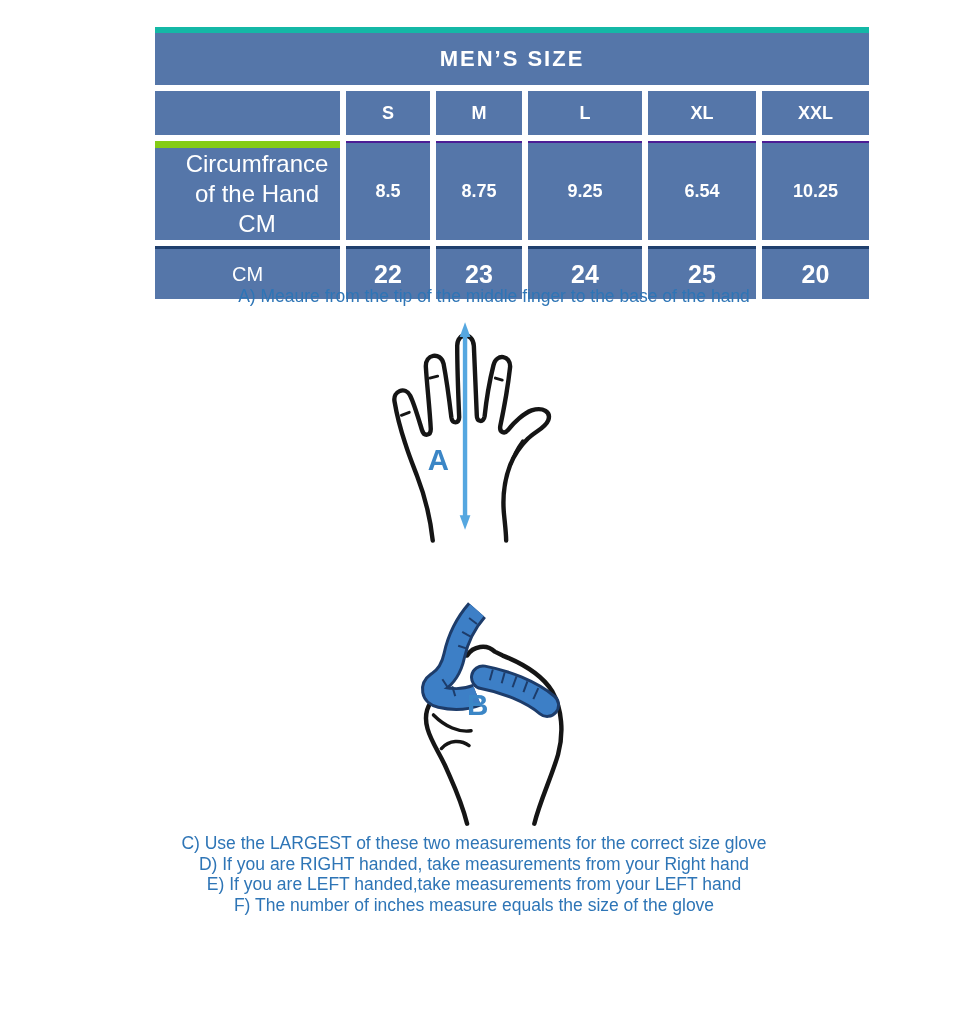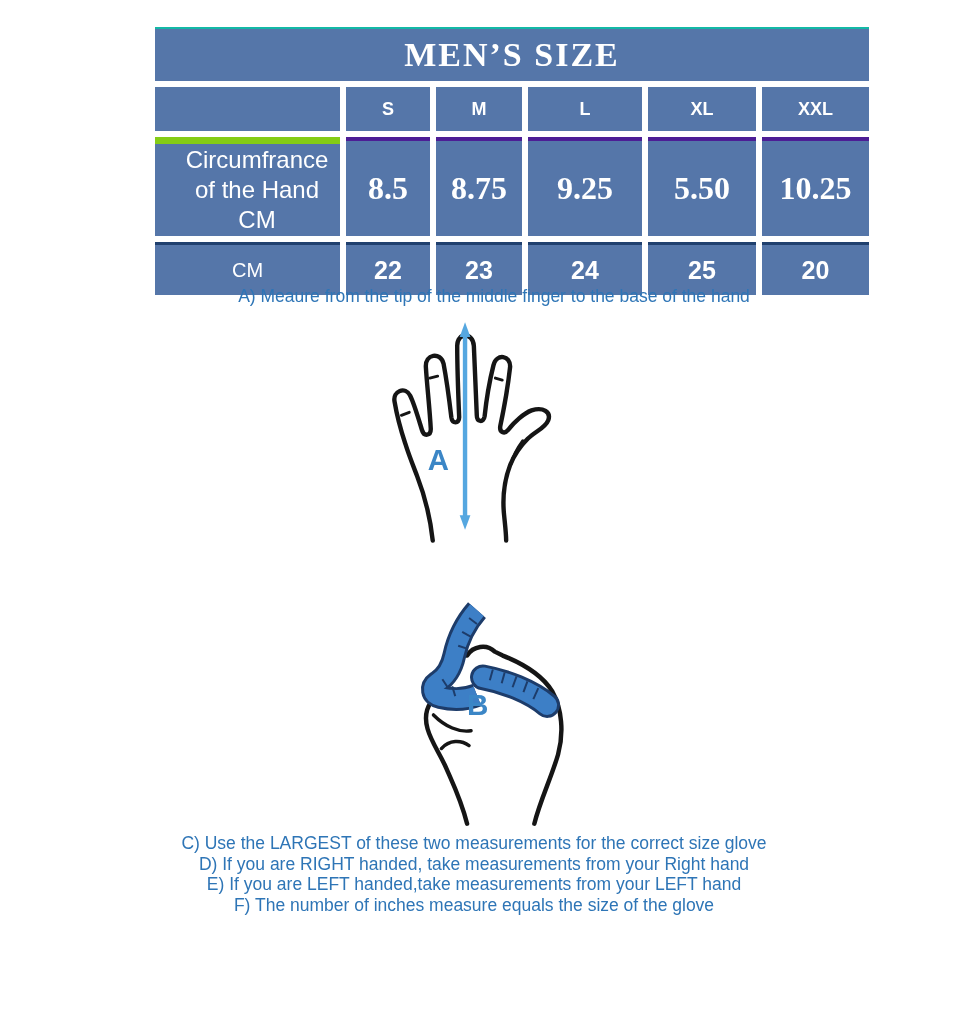--- a/index.html
+++ b/index.html
@@ -16,34 +16,33 @@
     border-collapse:separate;border-spacing:6px;
     table-layout:fixed;
   }
   table.size-table td{
     background:#5576a9;color:#ffffff;
     text-align:center;vertical-align:middle;
     overflow:hidden;
   }
   td.title-cell{
     height:50px;
-    font-family:Liberation Serif, serif;
-    font-weight:bold;font-size:34px;letter-spacing:2px;
-    border-top:2px solid #14b8a6;
+    font-family:Liberation Sans, sans-serif;
+    font-weight:bold;font-size:22px;letter-spacing:2px;
+    border-top:6px solid #14b8a6;
   }
   td.hdr-cell{height:42px;font-size:18px;font-weight:bold;}
   td.lbl-cell{
     height:72px;text-align:left;padding-left:20px;
     font-size:24px;line-height:1.25;
     border-top:7px solid #84cc16;
   }
   td.val-cell{
-    height:72px;font-size:32px;font-weight:bold;
-    border-top:4px solid #4c1d95;
-    font-family:Liberation Serif, serif;
+    height:72px;font-size:18px;font-weight:bold;
+    border-top:2px solid #4c1d95;
   }
   td.cm-lbl-cell{
     height:48px;font-size:20px;
     border-top:3px solid #20406e;
     margin-top:8px;
   }
   td.cm-val-cell{
     height:48px;font-size:25px;font-weight:bold;
     border-top:3px solid #20406e;
   }
@@ -94,21 +93,21 @@
       <td class="hdr-cell">M</td>
       <td class="hdr-cell">L</td>
       <td class="hdr-cell">XL</td>
       <td class="hdr-cell">XXL</td>
     </tr>
     <tr>
       <td class="lbl-cell">Circumfrance of the Hand CM</td>
       <td class="val-cell">8.5</td>
       <td class="val-cell">8.75</td>
       <td class="val-cell">9.25</td>
-      <td class="val-cell">5.50</td>
+      <td class="val-cell">6.54</td>
       <td class="val-cell">10.25</td>
     </tr>
     <tr>
       <td class="cm-lbl-cell">CM</td>
       <td class="cm-val-cell">22</td>
       <td class="cm-val-cell">23</td>
       <td class="cm-val-cell">24</td>
       <td class="cm-val-cell">25</td>
       <td class="cm-val-cell">20</td>
     </tr>

